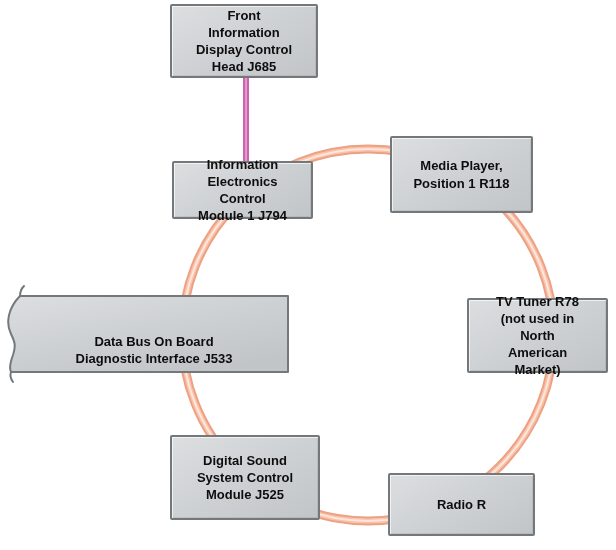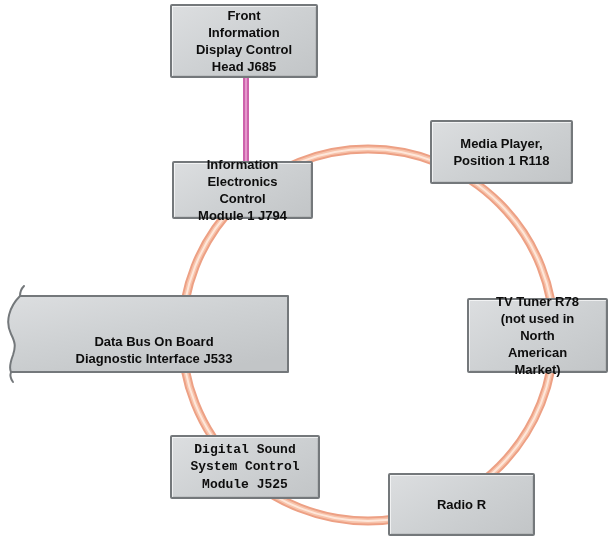--- a/index.html
+++ b/index.html
@@ -36,24 +36,24 @@
     padding: 2px 18px;
   }
   
   .node--plain {
     background: none;
     border: none;
     box-shadow: none;
   }
   .node--front    { left: 170px; top: 4px;   width: 148px; height: 74px; }
   .node--iec      { left: 172px; top: 161px; width: 141px; height: 58px; justify-content: center; }
-  .node--media    { left: 390px; top: 120px; width: 143px; height: 64px; margin-left: 40px; }
+  .node--media    { left: 390px; top: 136px; width: 143px; height: 77px; }
   .node--tv       { left: 467px; top: 298px; width: 141px; height: 75px; }
   .node--radio    { left: 388px; top: 473px; width: 147px; height: 63px; }
-  .node--dsound   { left: 170px; top: 435px; width: 150px; height: 64px; font-family: Liberation Mono, monospace; }
+  .node--dsound   { left: 170px; top: 435px; width: 150px; height: 85px; }
   .node--databus  { left: 22px;  top: 296px; width: 264px; height: 76px; margin-top: 16px; }
 </style>
 </head>
 <body>
 
 <div class="canvas">
 
   <svg class="layer-svg" width="616" height="550" viewBox="0 0 616 550">
     <defs>
       <linearGradient id="busboxgrad" x1="0" y1="0" x2="0.7" y2="1">

